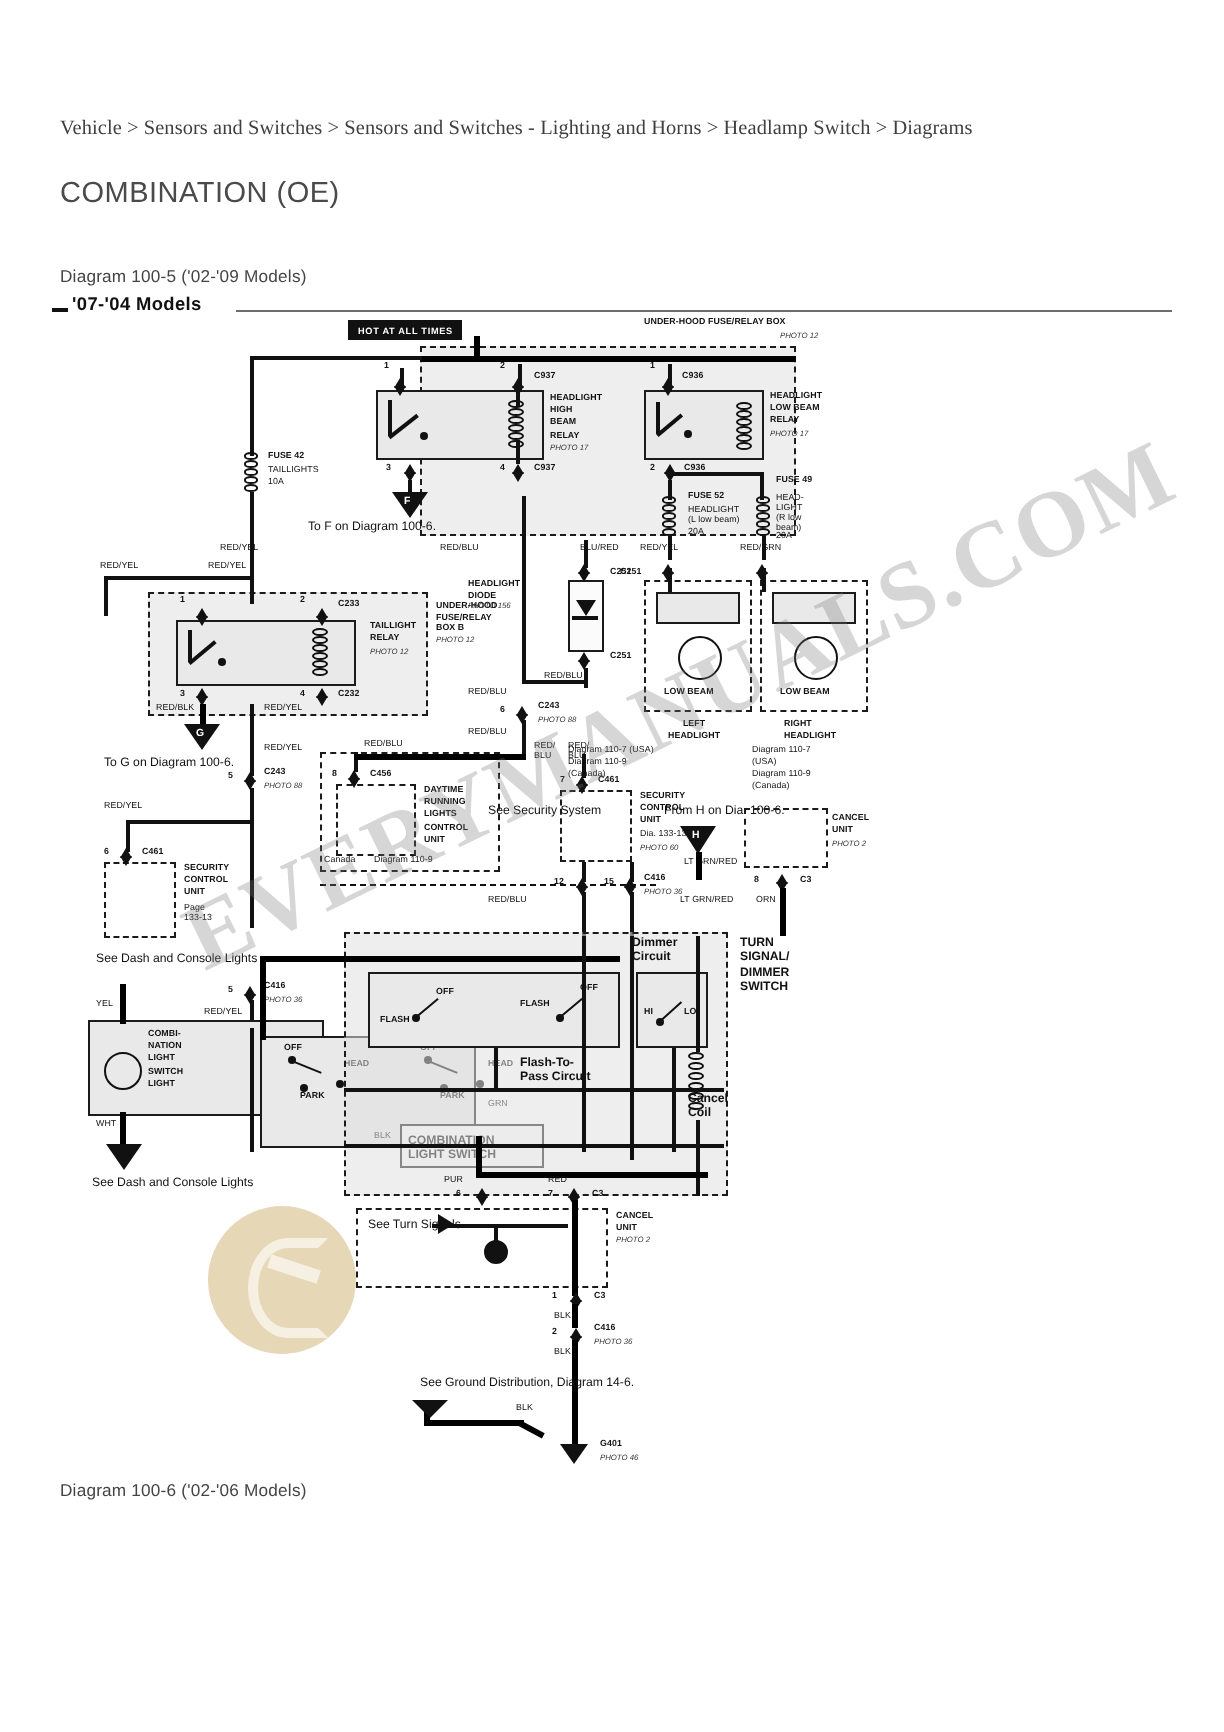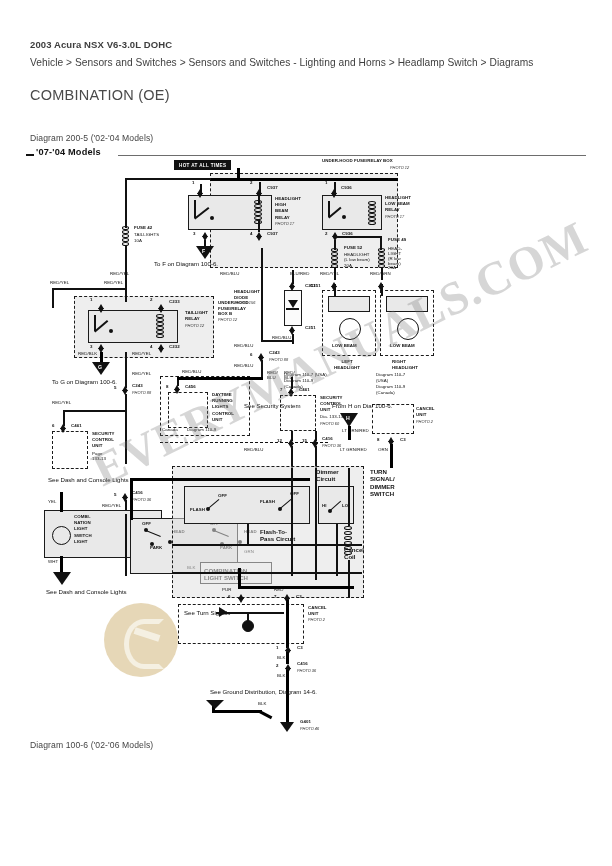--- a/index.html
+++ b/index.html
@@ -2,21 +2,21 @@
 <html><head>
 <meta charset="utf-8">
 <style>
   html,body{margin:0;padding:0;background:#ffffff;}
   body{width:612px;height:866px;position:relative;overflow:hidden;
        font-family:"Liberation Sans",sans-serif;color:#3b3b3b;-webkit-font-smoothing:antialiased;}
 
   
   #doc-header{position:absolute;left:30px;top:38px;width:548px;}
   .hdr-vehicle{font-size:9.5px;font-weight:bold;color:#3d3d3d;letter-spacing:.1px;line-height:14px;}
-  .hdr-crumb{font-size:10.2px;color:#3f3f3f;line-height:15.5px;margin-top:3px;letter-spacing:.05px;}
+  .hdr-crumb{font-size:10.2px;color:#3f3f3f;line-height:15.5px;margin-top:19px;letter-spacing:.05px;font-family:Liberation Serif, serif;}
   .hdr-section{font-size:14.5px;color:#4a4a4a;margin-top:16px;letter-spacing:.25px;font-weight:400;}
   .fig-caption{position:absolute;left:30px;font-size:8.6px;color:#444;letter-spacing:.1px;}
   #cap-top{top:133px;}
   #cap-bottom{top:740px;}
 
   
   #diagram{position:absolute;left:22px;top:148px;width:568px;height:545px;}
 
   
   #wm-text{position:absolute;left:0;top:0;width:568px;height:545px;pointer-events:none;}
@@ -71,25 +71,24 @@
   .modeltitle{font-size:9.2px;font-weight:bold;color:#111;letter-spacing:.2px;}
   .hot{position:absolute;background:#111;color:#fff;font-size:4.6px;font-weight:bold;
        padding:2.5px 5px;letter-spacing:.35px;}
   .rule{position:absolute;height:1px;background:#6d6d6d;}
   .dashrule{position:absolute;height:0;border-top:1.4px dashed #111;}
 </style>
 </head>
 <body>
 
 <div id="doc-header">
-  <div class="hdr-vehicle">2003 Acura NSX V6-3.0L DOHC</div>
   <div class="hdr-crumb">Vehicle &gt; Sensors and Switches &gt; Sensors and Switches - Lighting and Horns &gt; Headlamp Switch &gt; Diagrams</div>
   <div class="hdr-section">COMBINATION (OE)</div>
 </div>
-<div class="fig-caption" id="cap-top">Diagram 200-5 ('02-'04 Models)</div>
+<div class="fig-caption" id="cap-top">Diagram 100-5 ('02-'09 Models)</div>
 <div class="fig-caption" id="cap-bottom">Diagram 100-6 ('02-'06 Models)</div>
 
 <div id="diagram">
 
   <div class="t modeltitle" style="left:14px;top:0px;">'07-'04 Models</div>
   <div class="w h" style="left:4px;top:6px;width:8px;height:1.6px;"></div>
   <div class="rule" style="left:96px;top:7px;width:468px;"></div>
 
   <div class="hot" style="left:152px;top:12px;">HOT AT ALL TIMES</div>
 

